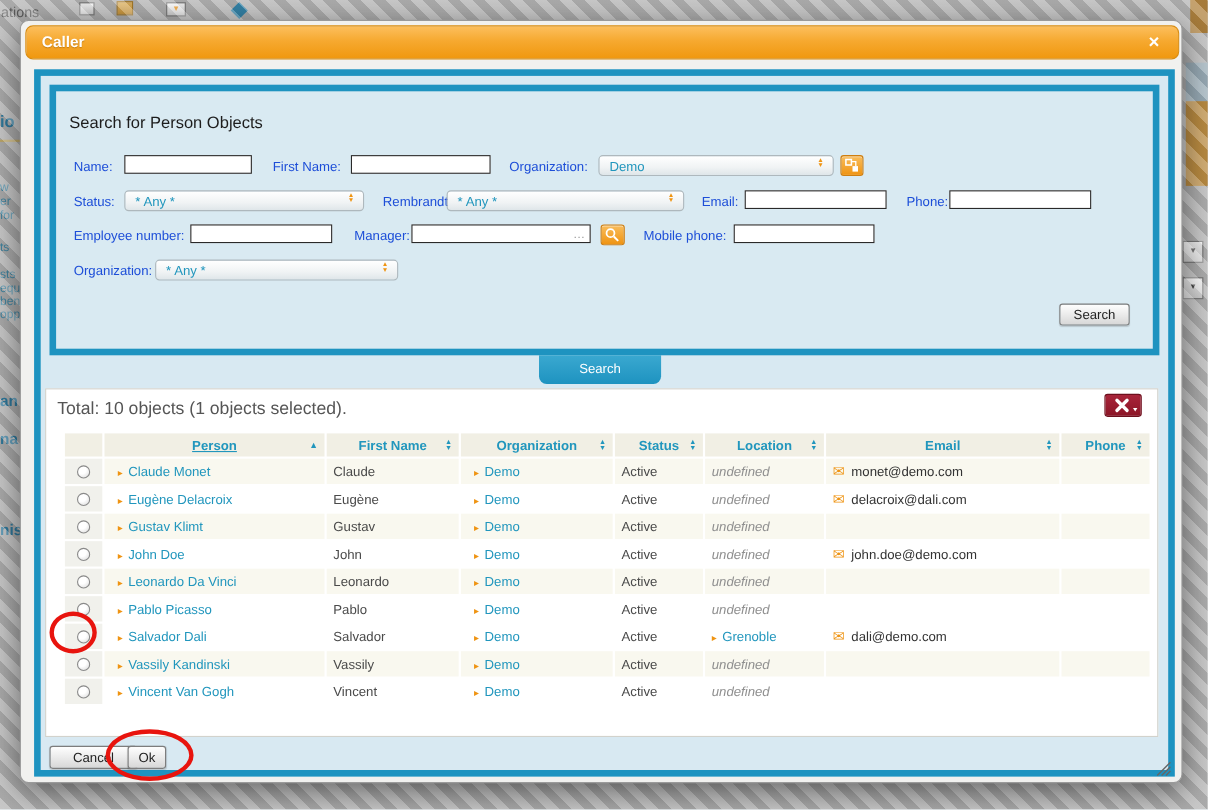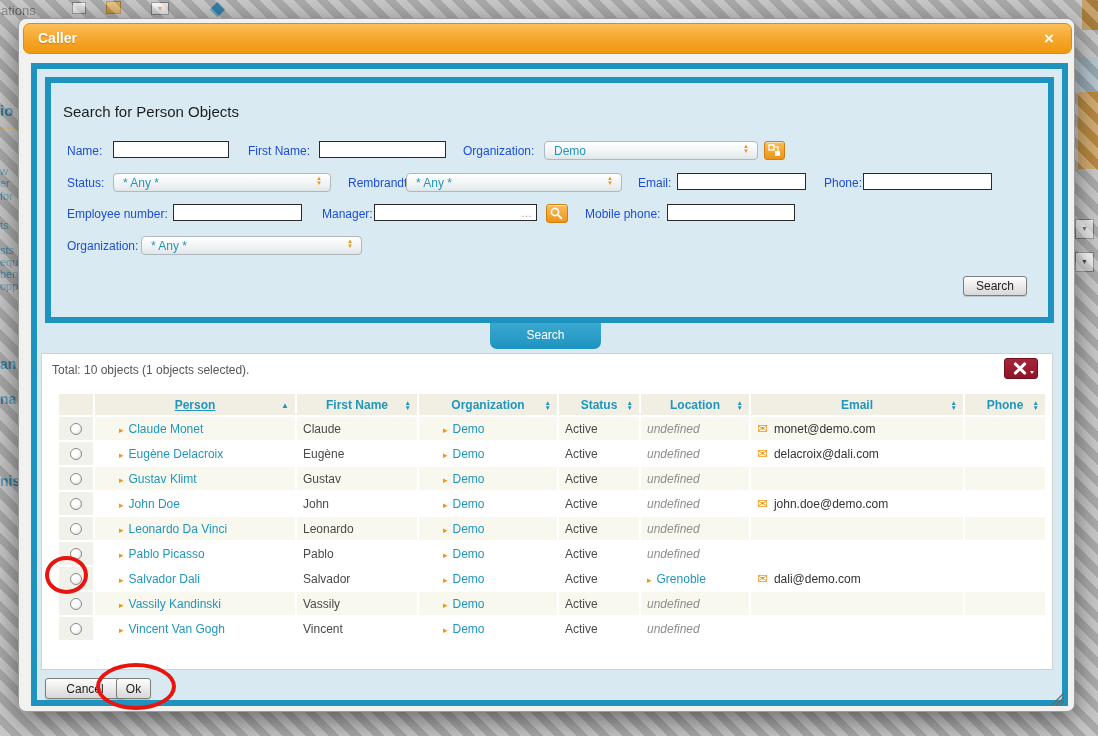--- a/index.html
+++ b/index.html
@@ -55,38 +55,38 @@
   .gbtn { border:1px solid #7d7d7d; border-radius:3px; background:linear-gradient(#fefefe,#e9e9e9 55%,#d7d7d7);
     font-size:12px; color:#222; font-family:inherit; cursor:pointer; box-shadow:0 1px 1px rgba(0,0,0,.15); }
   .searchbtn { position:absolute; left:912px; top:193px; width:64px; height:20px; }
   .stab { position:absolute; left:471px; top:304px; width:111px; height:26px;
     background:linear-gradient(#3aa8d0,#1e93c0); border-radius:0 0 7px 7px; color:#fff;
     font-size:12px; text-align:center; line-height:25px; cursor:pointer; }
 
   
   .results { position:absolute; left:22px; top:334px; width:1012px; height:317px;
     background:#fff; border:1px solid #d2d2cc; }
-  .summary { position:absolute; left:10px; top:9px; font-size:12px; color:#555; }
+  .summary { position:absolute; left:10px; top:9px; font-size:16px; color:#555; }
   .toolsbtn { position:absolute; right:14px; top:4px; width:34px; height:21px;
     background:linear-gradient(#a8243a,#8c1627); border:1px solid #6e0f1d; border-radius:3px; cursor:pointer; }
   .rtable { position:absolute; left:15px; top:38px; border-collapse:separate; border-spacing:2px;
     table-layout:fixed; width:990px; }
   .rtable th { height:21px; background:#f1efe4; color:#2196bd; font-weight:bold; font-size:12px;
     position:relative; text-align:center; cursor:pointer; }
   .hlbl.underl { text-decoration:underline; }
   .sorticon { position:absolute; right:6px; top:50%; transform:translateY(-50%); color:#2196bd; }
   .sorticon.asc { font-size:8px; }
   .sorticon.both { display:inline-flex; flex-direction:column; font-size:6.5px; line-height:5px; }
   .sorticon.both i { font-style:normal; }
   .rtable td { height:23px; font-size:12px; color:#4a4a4a; padding:0 6px; white-space:nowrap; overflow:hidden; }
   tr.odd td { background:#f9f8ef; } tr.even td { background:#ffffff; }
   tr.sel td { background:#fcf3d0; color:#222; }
   .rtable td.c-radio { background:#f1f1ec; text-align:center; padding:0; }
   tr.sel td.c-radio { background:#fcf3d0; }
-  td.c-person, td.c-org { padding-left:24px; }
+  td.c-person, td.c-org { padding-left:12px; }
   .plink { color:#2196bd; cursor:pointer; }
   .larr { color:#ef9413; font-size:9px; margin-right:5px; }
   .undef { color:#8f8f8f; font-style:italic; }
   tr.sel .undef { color:#4a4a4a; font-weight:600; }
   .env { color:#ef9413; margin-right:6px; font-size:13px; }
   .etxt { color:#333; }
   .radio { display:inline-block; width:12px; height:12px; border-radius:50%;
     background:radial-gradient(circle at 35% 30%, #fff 40%, #d8d8d8); border:1px solid #8a8a8a;
     vertical-align:middle; cursor:pointer; position:relative; }
   .radio.on { outline:1px dotted #555; outline-offset:2px; }

